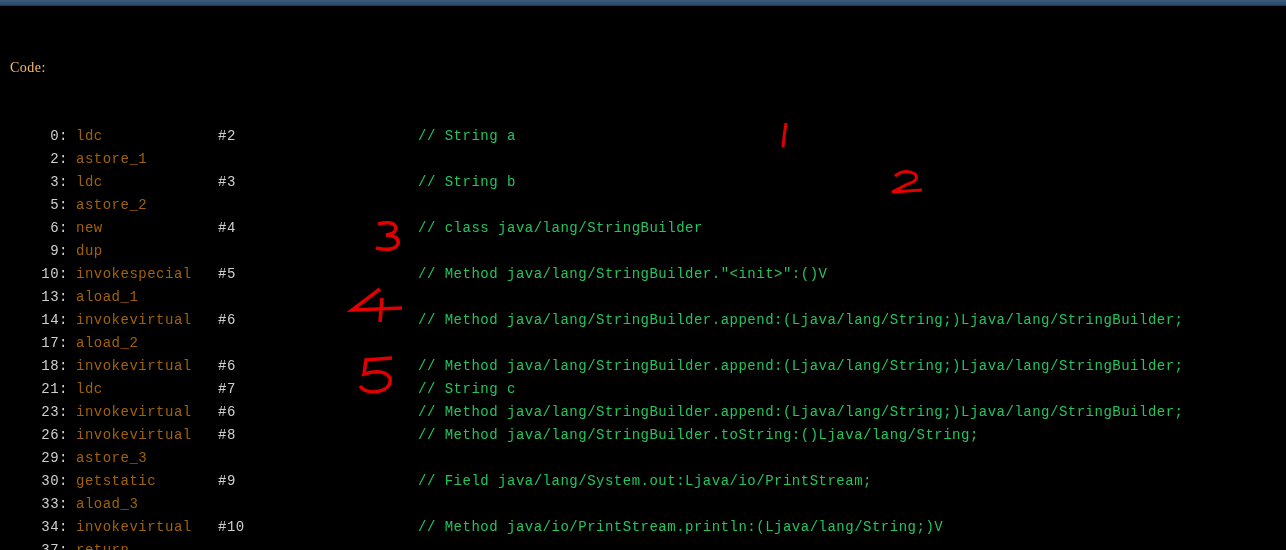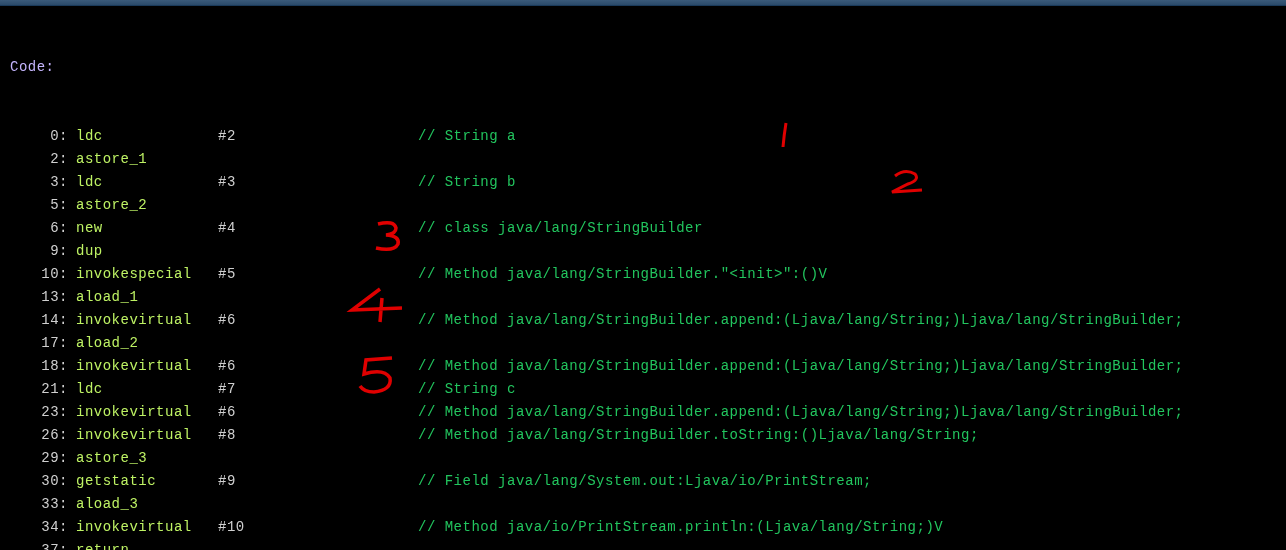--- a/index.html
+++ b/index.html
@@ -18,34 +18,35 @@
     background: linear-gradient(to bottom, #3a5a7a, #2a4a6a);
     border-bottom: 1px solid #1a3a5a;
   }
   .code-area {
     padding: 4px 0 0 10px;
     line-height: 23px;
     letter-spacing: 0.5px;
     white-space: pre;
   }
   .code-header {
-    color: #c4b5fd;
+    color: #fdba74;
+    font-family: Liberation Serif, serif;
   }
   .line {
     display: flex;
   }
   .offset {
     width: 58px;
     text-align: right;
     color: #d0d0d0;
   }
   .instr {
     padding-left: 8px;
     width: 150px;
-    color: #bef264;
+    color: #a16207;
   }
   .ref {
     width: 200px;
     color: #d0d0d0;
   }
   .comment {
     color: #22c55e;
   }
   .annotations {
     position: absolute;

